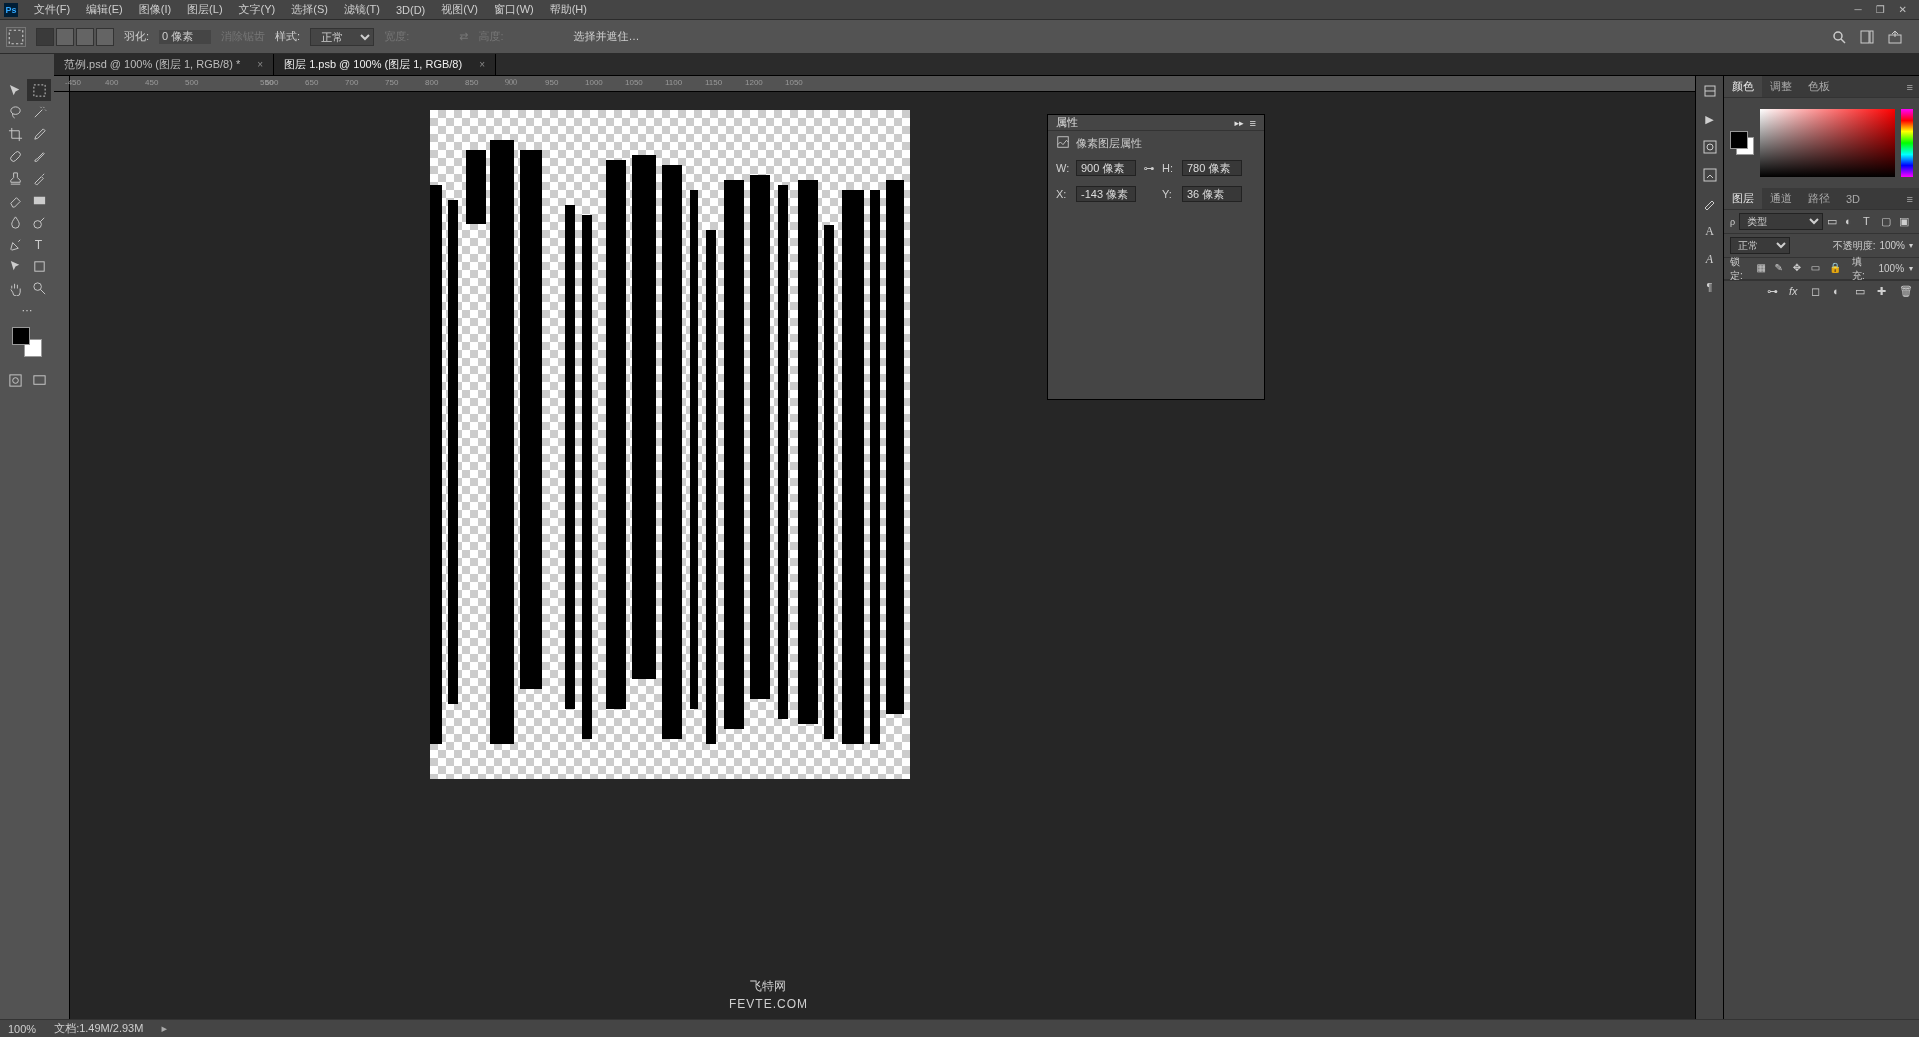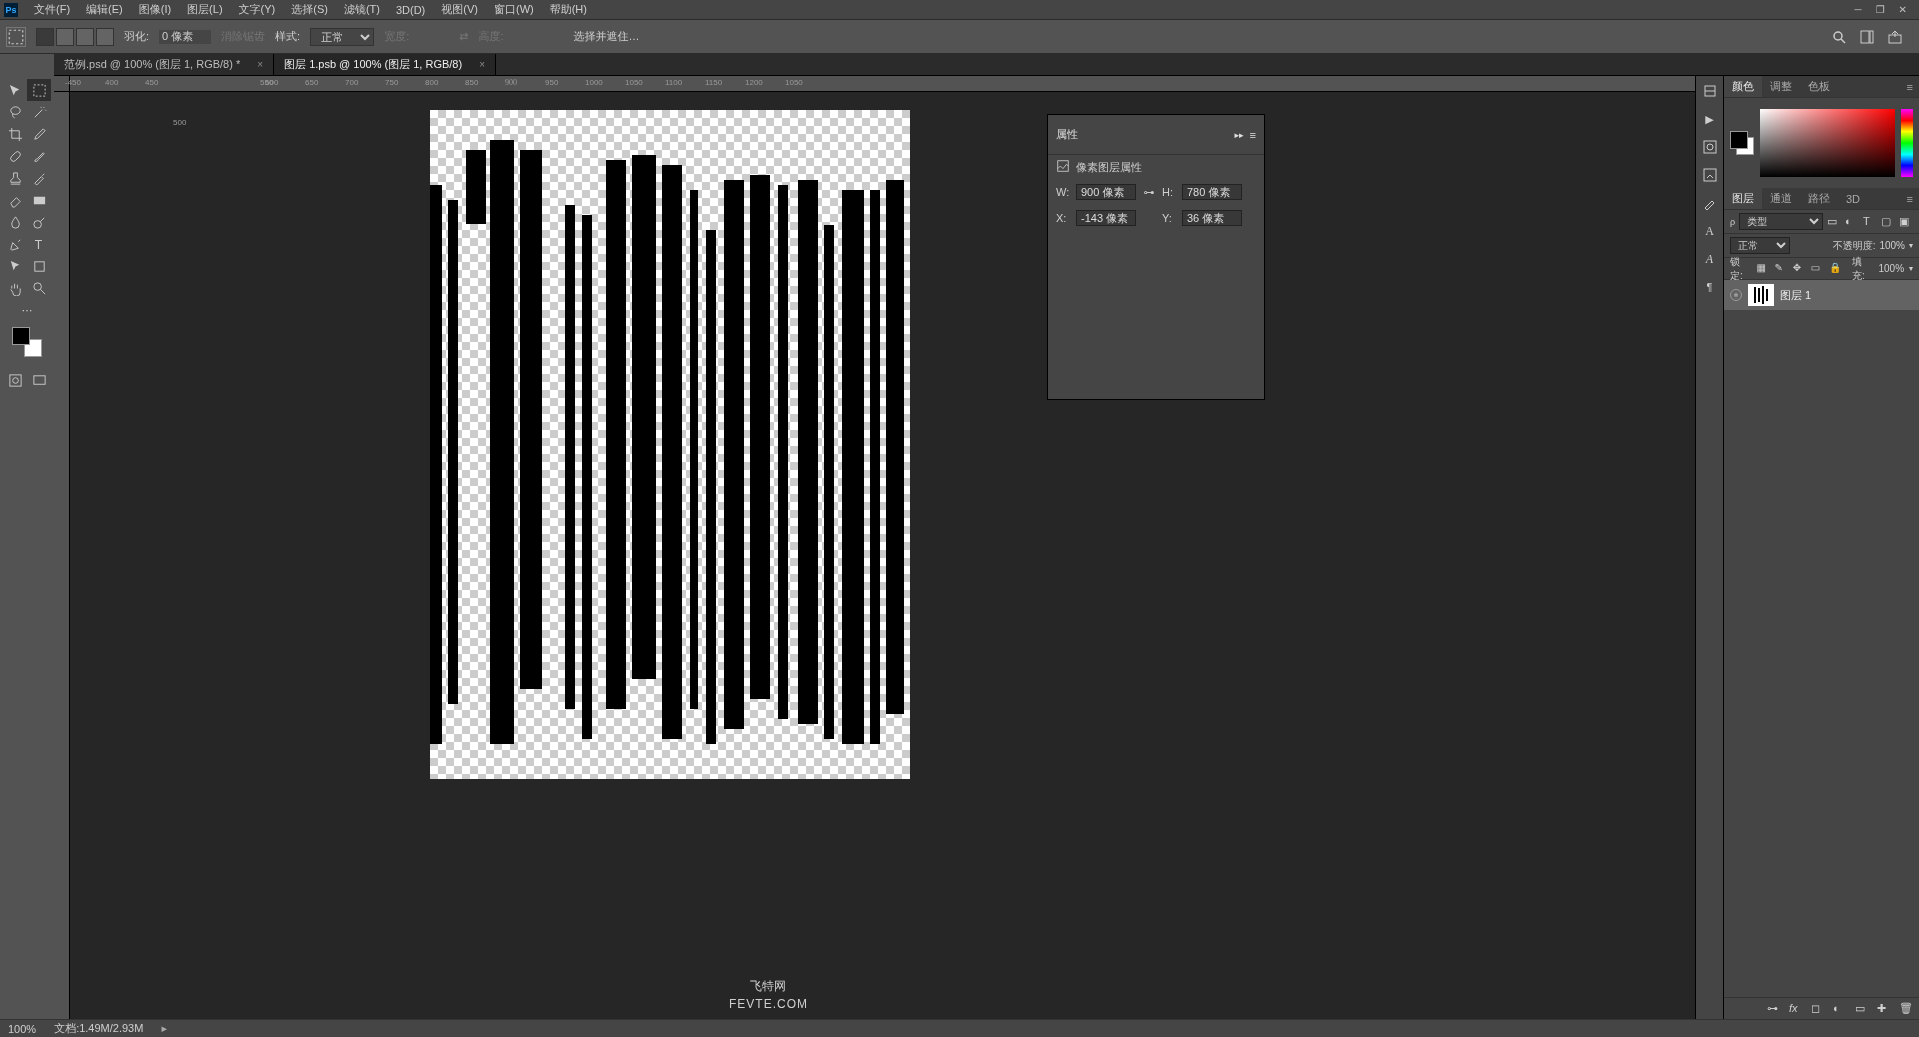--- a/index.html
+++ b/index.html
@@ -53,21 +53,21 @@
   .stage{position:absolute;top:16px;left:16px;right:0;bottom:0;}
   .artboard{position:absolute;left:360px;top:18px;width:480px;height:669px;
     background-color:#fff;
     background-image:linear-gradient(45deg,#ccc 25%,transparent 25%),linear-gradient(-45deg,#ccc 25%,transparent 25%),linear-gradient(45deg,transparent 75%,#ccc 75%),linear-gradient(-45deg,transparent 75%,#ccc 75%);
     background-size:16px 16px;background-position:0 0,0 8px,8px -8px,-8px 0;}
   .bar{position:absolute;background:#000;}
   .wm1{position:absolute;left:680px;bottom:24px;color:#cfcfcf;font-size:12px;}
   .wm2{position:absolute;left:659px;bottom:8px;color:#cfcfcf;font-size:12px;letter-spacing:1px;}
   
   .prop-panel{position:absolute;left:993px;top:38px;width:218px;height:286px;background:var(--panel);border:1px solid #000;}
-  .pp-title{height:40px;display:flex;align-items:center;padding:0 8px;background:var(--panel);border-bottom:1px solid #333;font-size:11px;color:#e0e0e0;}
+  .pp-title{height:16px;display:flex;align-items:center;padding:0 8px;background:var(--panel);border-bottom:1px solid #333;font-size:11px;color:#e0e0e0;}
   .pp-title .grow{flex:1;}
   .pp-sub{height:24px;display:flex;align-items:center;gap:6px;padding:0 8px;color:#cfcfcf;}
   .pp-row{height:26px;display:flex;align-items:center;padding:0 8px;gap:6px;color:#cfcfcf;}
   .pp-row .k{width:14px;color:#cfcfcf;}
   .pp-val{background:#383838;border:1px solid #222;color:#ddd;padding:1px 4px;width:60px;font-size:11px;}
   .link-ic{width:14px;height:14px;display:flex;align-items:center;justify-content:center;color:#ccc;}
   
   .dock-col{width:28px;background:var(--panel);display:flex;flex-direction:column;align-items:center;padding-top:6px;gap:10px;border-left:1px solid #000;}
   .dock-ic{width:18px;height:18px;color:#cfcfcf;display:flex;align-items:center;justify-content:center;}
   
@@ -327,21 +327,21 @@
         </div>
       </div>
   </div>
 
   <div class="canvas-wrap">
     <div class="ruler-c"></div>
     <div class="ruler-h" id="rulerH">
         <span class="rt" style="left: -5px;">-450</span>
         <span class="rt" style="left: 35px;">400</span>
         <span class="rt" style="left: 75px;">450</span>
-        <span class="rt" style="left: 103px; margin-top: 40px;">500</span>
+        <span class="rt" style="left: 115px;">500</span>
         <span class="rt" style="left: 155px; padding-left: 35px;">550</span>
         <span class="rt" style="left: 195px;">600</span>
         <span class="rt" style="left: 235px;">650</span>
         <span class="rt" style="left: 275px;">700</span>
         <span class="rt" style="left: 315px;">750</span>
         <span class="rt" style="left: 355px;">800</span>
         <span class="rt" style="left: 395px;">850</span>
         <span class="rt" style="left: 435px; font-family: Liberation Serif, serif;">900</span>
         <span class="rt" style="left: 475px;">950</span>
         <span class="rt" style="left: 515px;">1000</span>
@@ -485,32 +485,20 @@
       <span class="lo-ic">▦</span>
       <span class="lo-ic">✎</span>
       <span class="lo-ic">✥</span>
       <span class="lo-ic">▭</span>
       <span class="lo-ic">🔒</span>
       <span style="flex:1;"></span>
       <span>填充:</span>
       <span>100%</span>
       <span style="font-size:8px;">▾</span>
     </div>
-    <div class="layer-list">
-      <div class="layer-item">
-        <div class="eye"></div>
-        <div class="lthumb">
-          <div class="mini" style="height:16px;"></div>
-            <div class="mini" style="height:14px;"></div>
-            <div class="mini" style="height:18px;"></div>
-            <div class="mini" style="height:12px;"></div>
-        </div>
-        <span class="lname">图层 1</span>
-      </div>
-    </div>
     <div class="layer-foot">
       <span class="lf-ic">⊶</span>
       <span class="lf-ic" style="font-style:italic;">fx</span>
       <span class="lf-ic">◻</span>
       <span class="lf-ic">◐</span>
       <span class="lf-ic">▭</span>
       <span class="lf-ic">✚</span>
       <span class="lf-ic">🗑</span>
     </div>
   </div>

